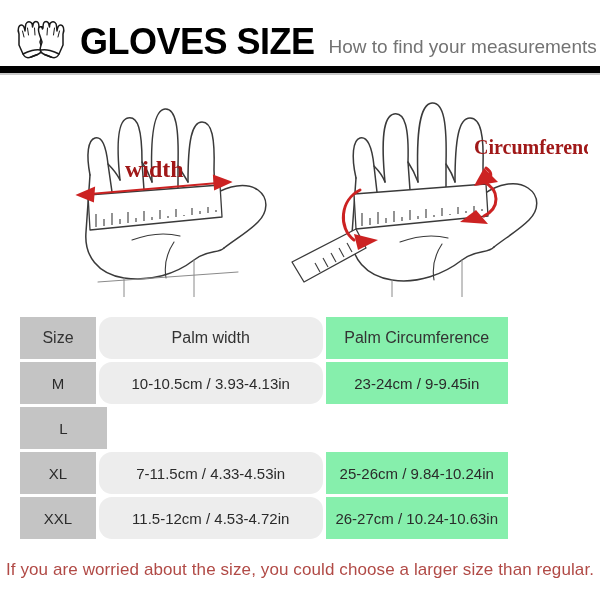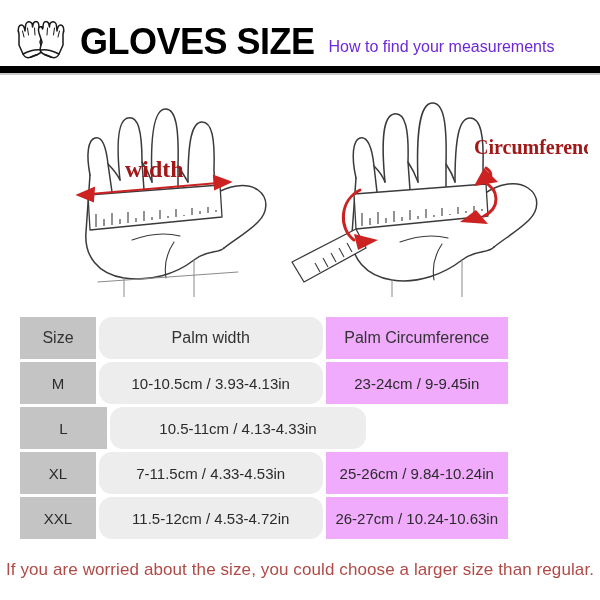--- a/index.html
+++ b/index.html
@@ -21,21 +21,21 @@
     width:62px;height:46px;margin-left:10px;flex:0 0 auto;
     display:block;
   }
   .title{
     font-size:36px;font-weight:bold;color:#000000;
     letter-spacing:-0.5px;line-height:1;
     margin-left:8px;white-space:nowrap;
     font-family:"Liberation Sans", sans-serif;
   }
   .subtitle{
-    font-size:16px;font-weight:normal;color:#6d28d9;
+    font-size:19px;font-weight:normal;color:#737373;
     line-height:1;margin-left:14px;margin-top:9px;white-space:nowrap;
   }
   .rule{
     position:absolute;left:0;top:66px;width:600px;height:7px;
     background:#000000;
   }
   .rule-shadow{
     position:absolute;left:0;top:73px;width:600px;height:2px;
     background:#c9c9c9;
   }
@@ -56,21 +56,21 @@
   .trow:last-child{margin-bottom:0;}
   .cell{
     display:flex;align-items:center;justify-content:center;
     height:42px;box-sizing:border-box;
     font-size:15px;color:#2b2b2b;
     text-align:center;
     font-family:"Liberation Sans", sans-serif;
   }
   .c-size{width:87px;background:#c4c4c4;}
   .c-mid{width:256px;background:#ededed;border-radius:13px;}
-  .c-right{width:209px;background:#f0abfc;}
+  .c-right{width:209px;background:#86efac;}
   .head .cell{font-size:16px;color:#333333;}
   .head .c-size{background:#c4c4c4;}
 
   
   .footer{
     position:absolute;left:0;top:560px;width:600px;
     text-align:center;
     font-size:17px;color:#b14a46;
     letter-spacing:0.1px;
   }
@@ -260,21 +260,20 @@
     </div>
 
     <div class="trow">
       <div class="cell c-size">M</div>
       <div class="cell c-mid">10-10.5cm / 3.93-4.13in</div>
       <div class="cell c-right">23-24cm / 9-9.45in</div>
     </div>
 
     <div class="trow">
       <div class="cell c-size">L</div>
-      <div class="cell c-mid">10.5-11cm / 4.13-4.33in</div>
     </div>
 
     <div class="trow">
       <div class="cell c-size">XL</div>
       <div class="cell c-mid">7-11.5cm / 4.33-4.53in</div>
       <div class="cell c-right">25-26cm / 9.84-10.24in</div>
     </div>
 
     <div class="trow">
       <div class="cell c-size">XXL</div>

